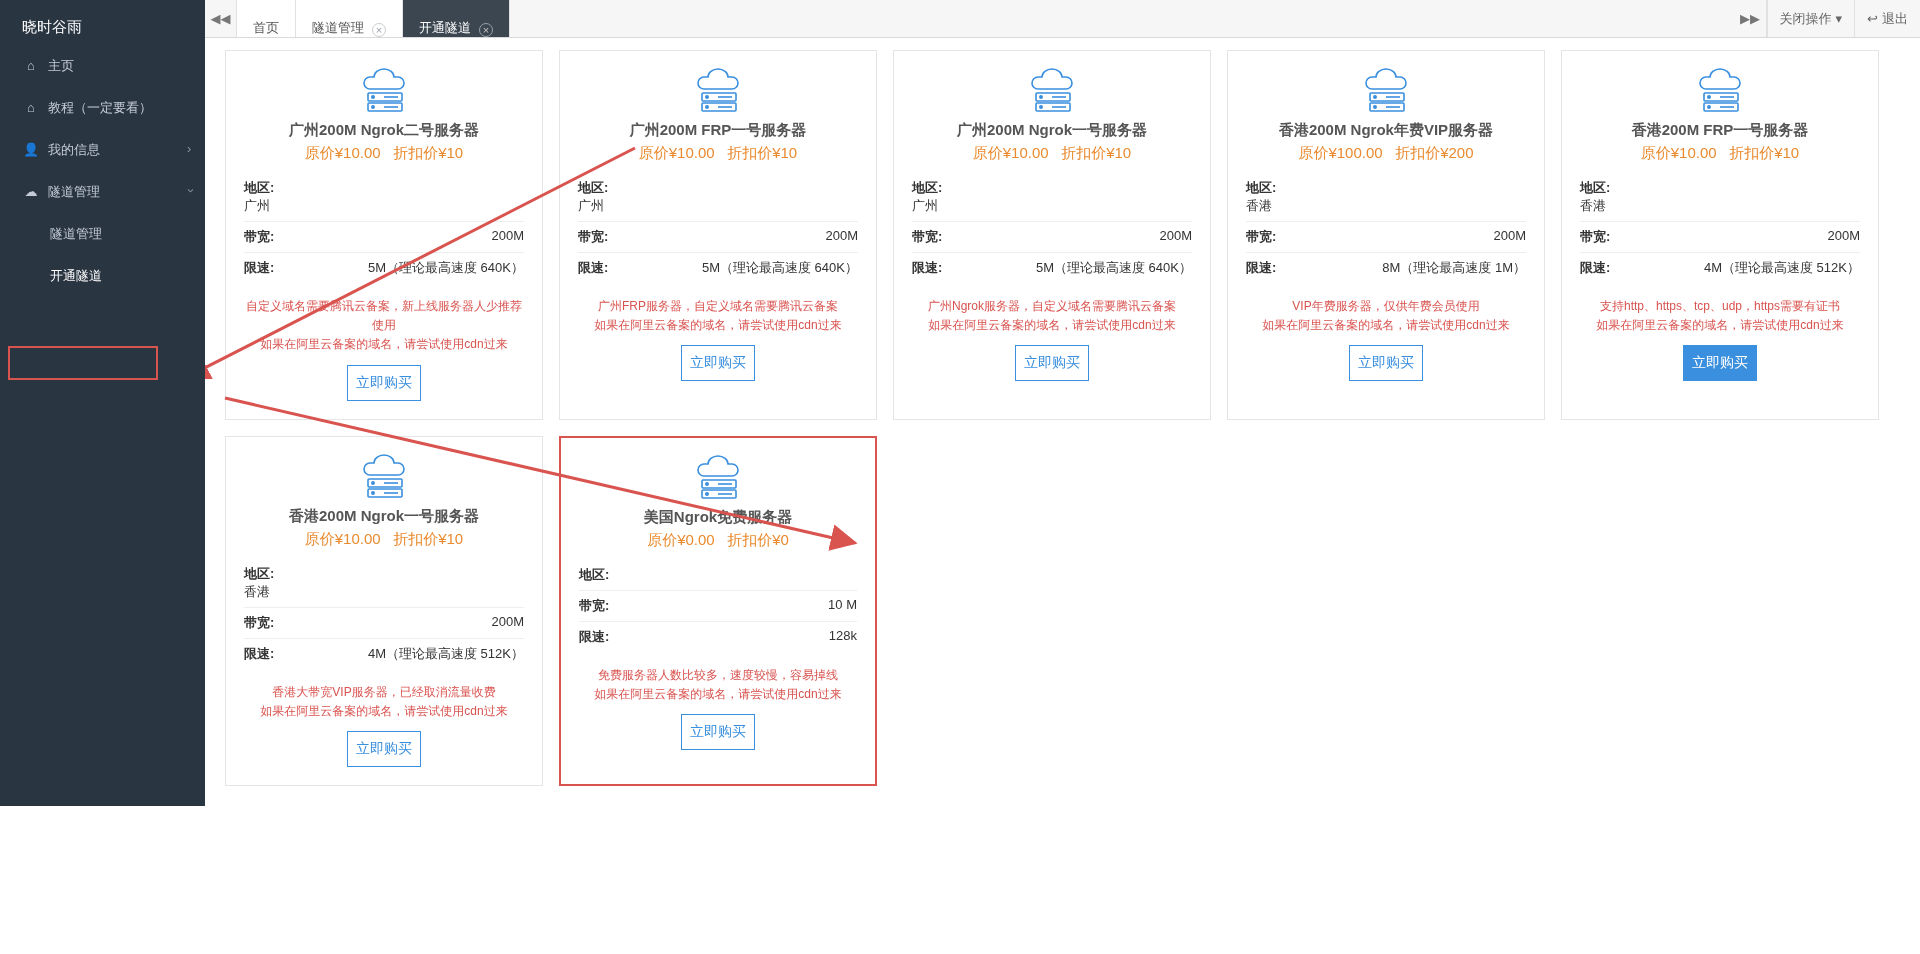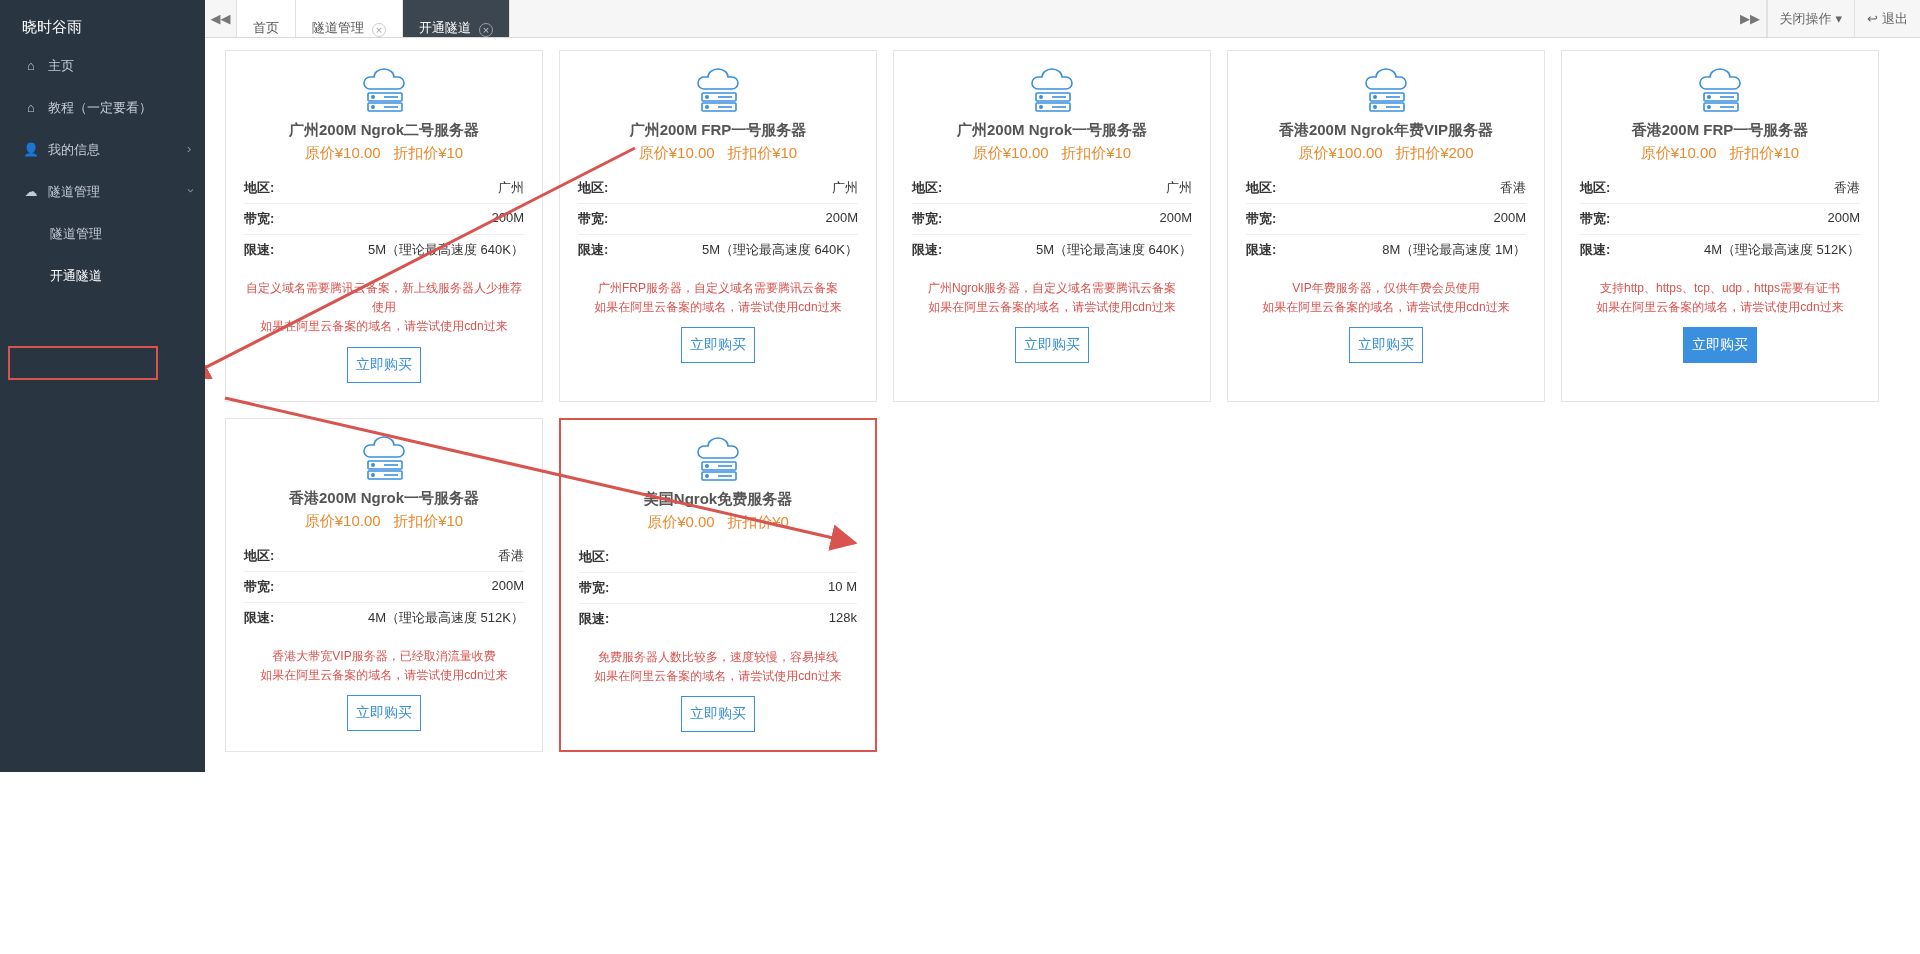--- a/index.html
+++ b/index.html
@@ -31,21 +31,21 @@
   .tabbar .right-btn .caret{margin-left:4px;}
 
   .content{padding:12px 12px 4px 12px;}
   .grid{display:flex;flex-wrap:wrap;}
   .card{width:318px;border:1px solid #e5e5e5;margin:0 8px 16px 8px;background:#fff;padding:16px 18px 18px;position:relative;}
   .card .icon{display:flex;justify-content:center;margin-bottom:6px;}
   .card h3{text-align:center;margin:6px 0 4px;font-size:15px;color:#555;}
   .card .price{text-align:center;color:#ea8a2e;font-size:15px;margin-bottom:10px;}
   .card .attrs{font-size:13px;}
   .card .attr{display:flex;justify-content:space-between;padding:6px 0;border-top:1px solid #eee;}
-  .card .attr:first-child{border-top:none;}
+  .card .attr:first-child{border-top:none;flex-direction:column;}
   .card .attr b{font-weight:bold;}
   .card .note{color:#d9534f;text-align:center;font-size:12px;line-height:1.6;margin:14px 0 10px;}
   .card .buy{display:block;margin:0 auto;padding:8px 8px;border:1px solid #3a8fde;background:#fff;color:#3a8fde;font-size:14px;cursor:pointer;}
   .card .buy.primary{background:#3a8fde;color:#fff;}
   .card.highlight{border:2px solid #d9534f;}
 
   .footer{padding:10px 18px 12px;text-align:right;color:#888;font-size:12px;border-top:1px solid #eee;margin-top:4px;}
   .footer a{color:#468bd8;text-decoration:none;}
 
   

